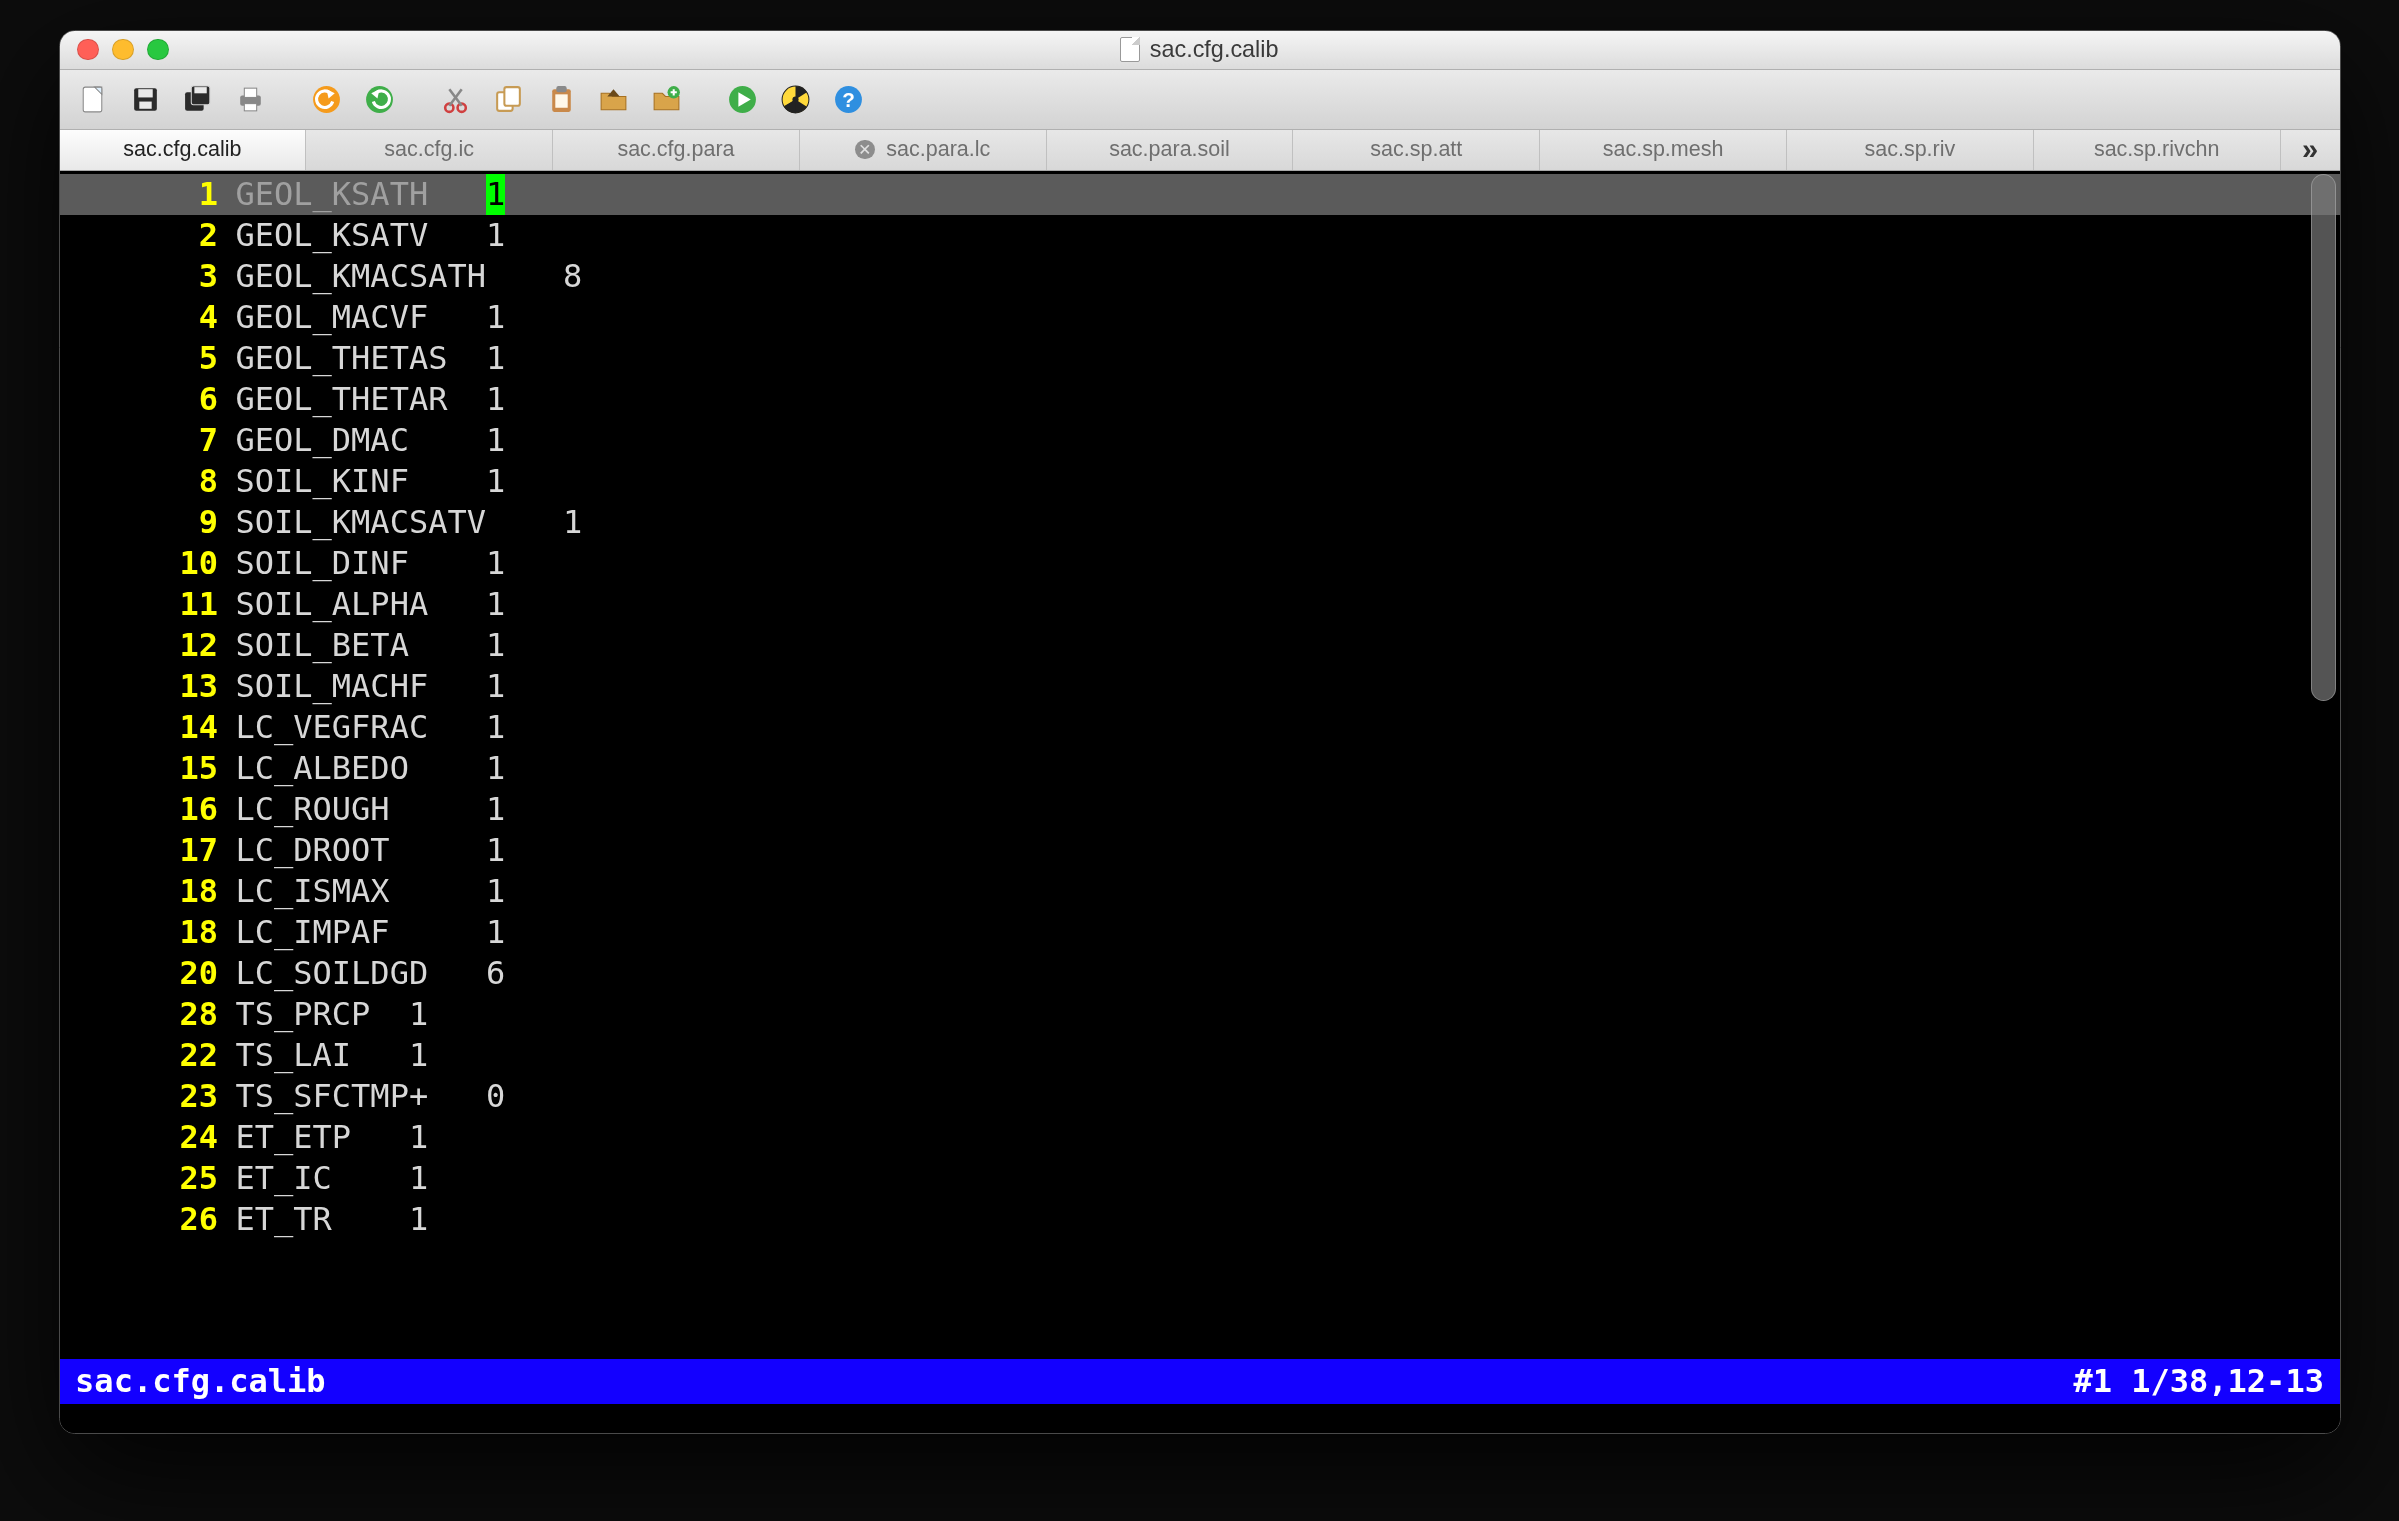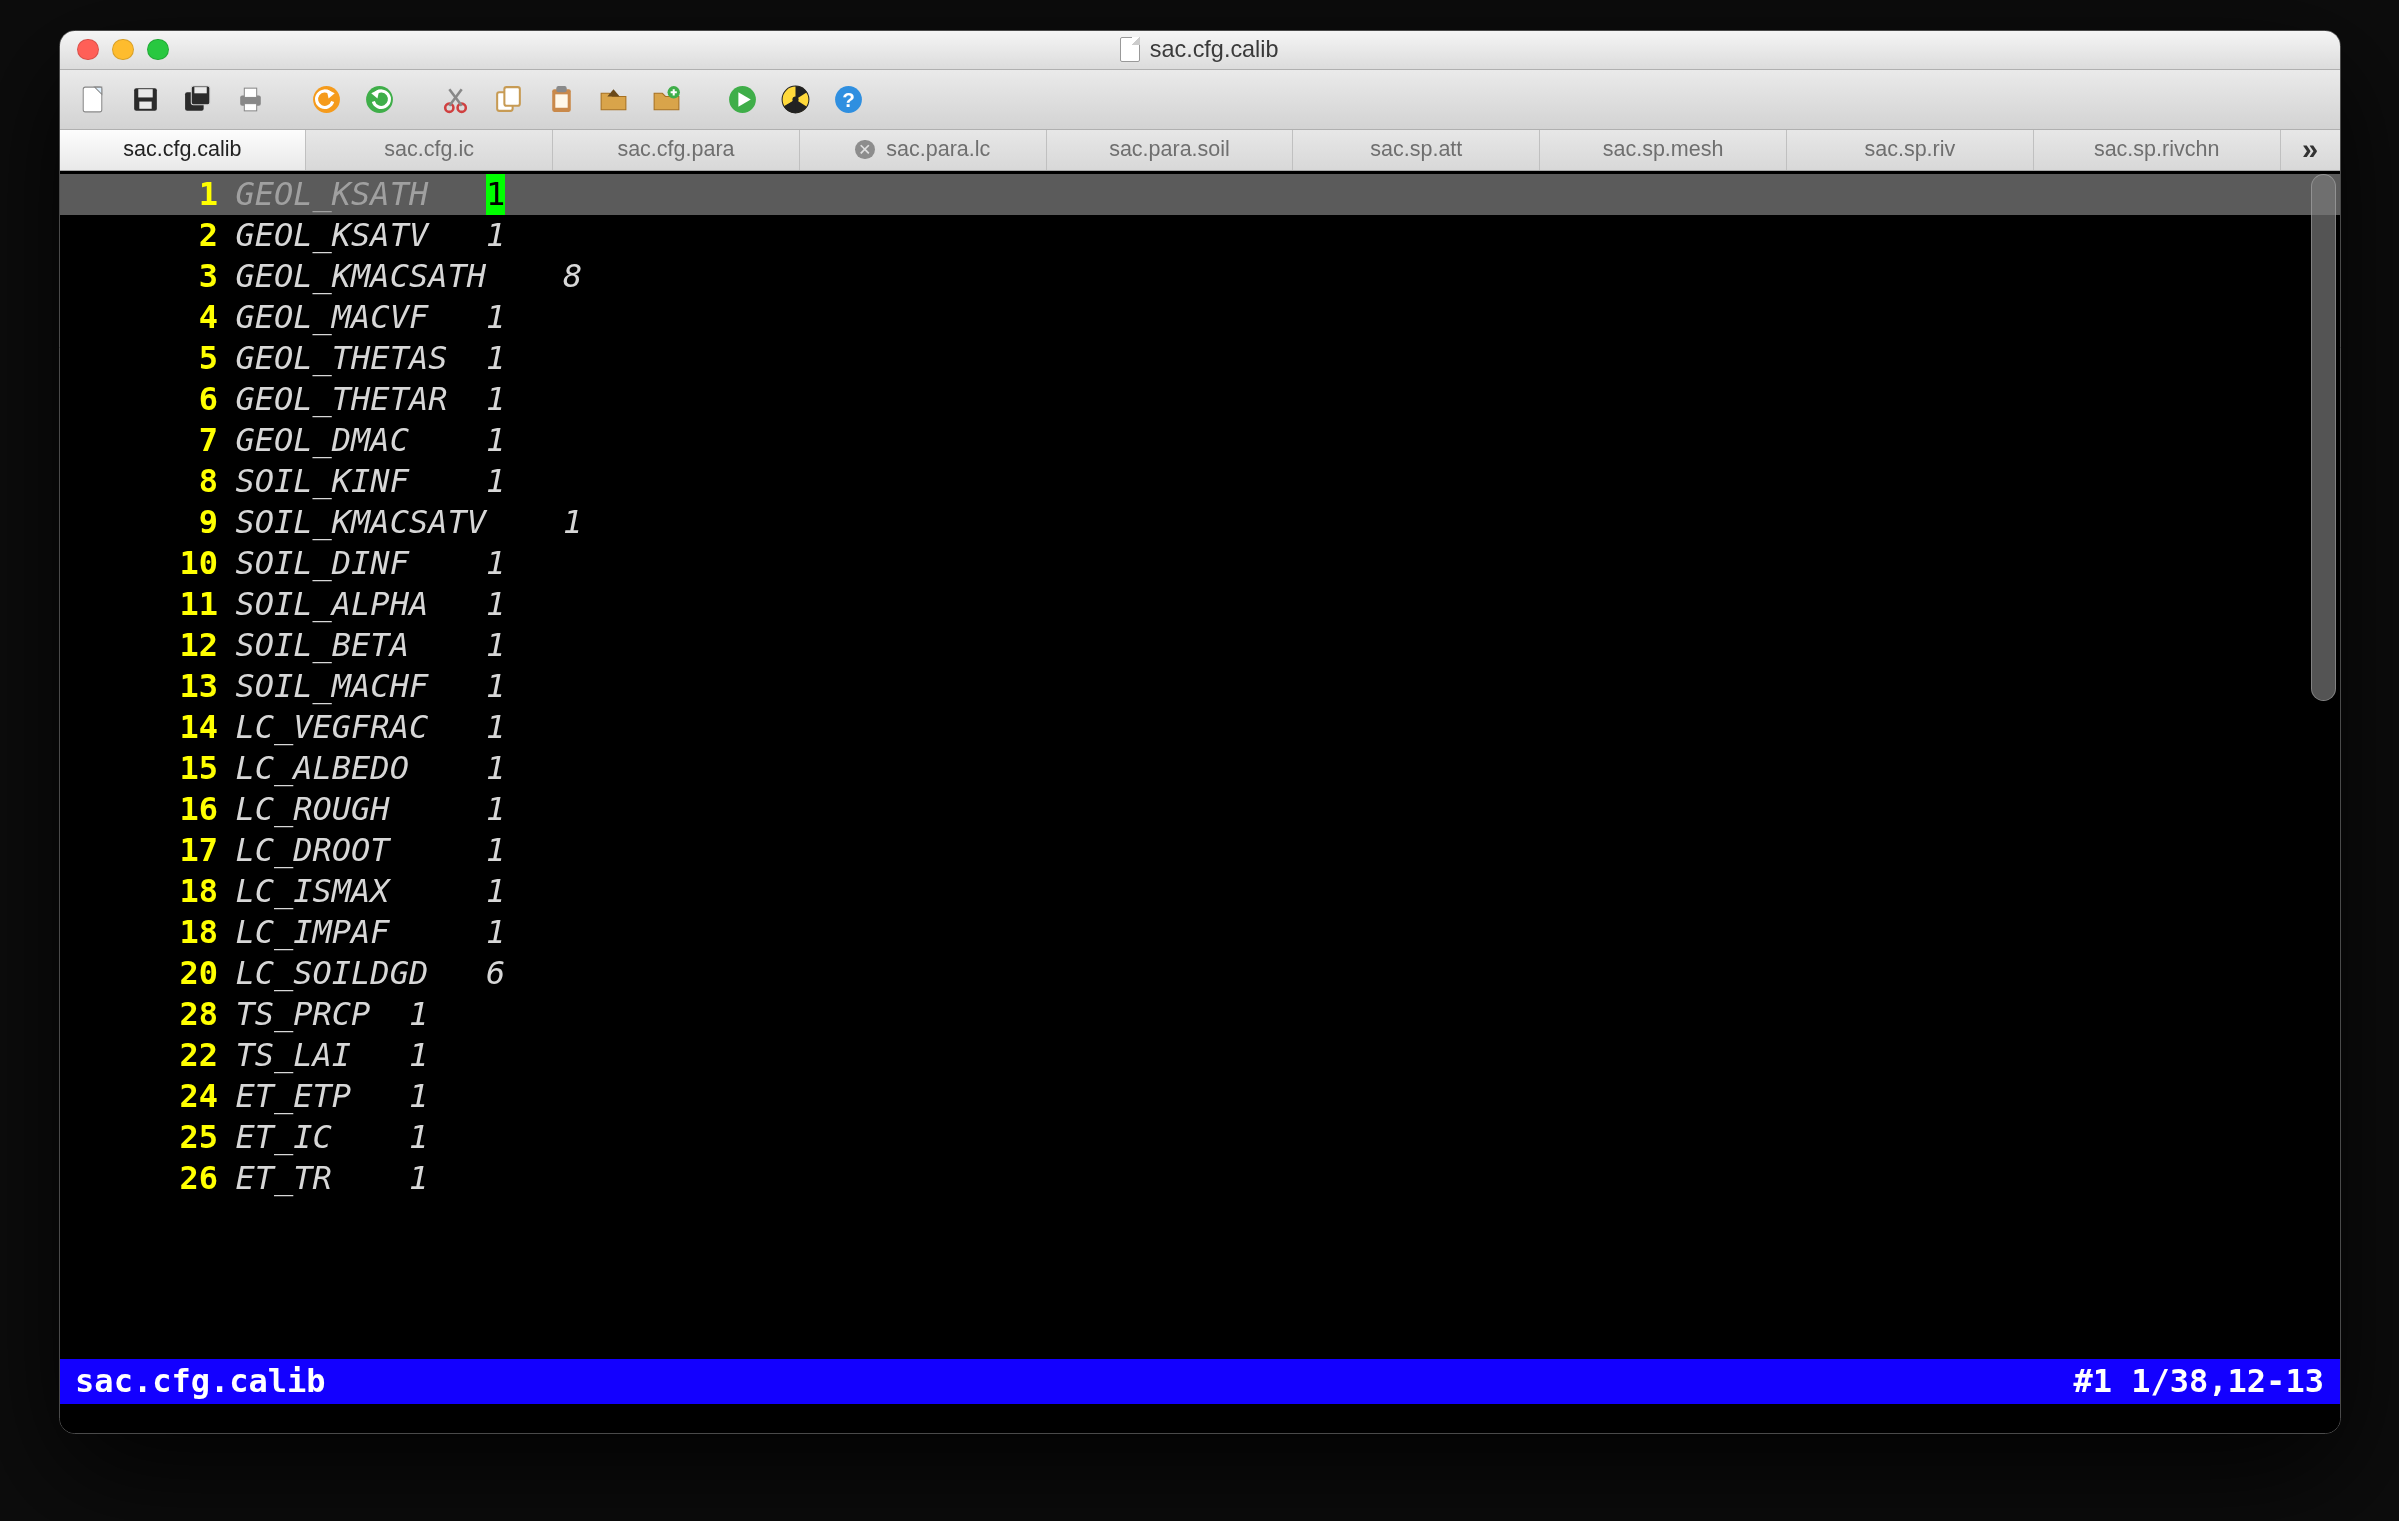--- a/index.html
+++ b/index.html
@@ -24,21 +24,21 @@
   .tabstrip { height: 41px; background: linear-gradient(#e7e7e7,#d8d8d8); display:flex; align-items:stretch; border-bottom:1px solid #a9a9a9; }
   .tab { flex: 1; display:flex; align-items:center; justify-content:center; gap:7.8px; font-size:21.5px; color:#6f6f6f; border-right:1px solid #c0c0c0; position:relative; min-width: 0; }
   .tab.active { background: linear-gradient(#fdfdfd,#e9e9e9); color:#222; }
   .tab .close { width:19.5px; height:19.5px; border-radius:50%; background:#8d8d8d; color:#e0e0e0; display:flex; align-items:center; justify-content:center; font-size:15.6px; line-height:1; margin-right:3.9px;}
   .overflow { width:59px; display:flex; align-items:center; justify-content:center; }
   
   .editor { flex:1; background:#000; position:relative; font-family: "Menlo","Consolas",monospace; font-size: 32px; line-height: 41px; overflow:hidden; }
   .lines { position:absolute; inset:0; padding-top:3.9px; }
   .line { display:flex; white-space:pre; }
   .ln { width: 176px; text-align:right; color:#ffff00; padding-right: 17.6px; font-weight:600; }
-  .txt { color:#d7d7d7;font-style:italic; }
+  .txt { color:#d7d7d7; }
   .line.hl { background:#5b5b5b; }
   .line.hl .txt { color:#a0a0a0; }
   .cursor { background:#00ff00; color:#000; }
   .scrollbar { position:absolute; right:3.9px; top:3.9px; width:25px; height:527px; background:rgba(120,120,120,0.7); border-radius:19.5px; border:1px solid rgba(200,200,200,0.4);}
   
   .status { height: 45px; background:#1300ff; color:#fff; font-family:"Menlo","Consolas",monospace; font-size:32px; font-weight:700; display:flex; align-items:center; justify-content:space-between; padding: 0 15.6px; }
   .bottompad { height: 29px; background:#000; }
 </style>
 </head>
 <body>
@@ -205,20 +205,21 @@
             <div class="line"><span class="ln">13</span><span class="txt">SOIL_MACHF   1</span></div>
             <div class="line"><span class="ln">14</span><span class="txt">LC_VEGFRAC   1</span></div>
             <div class="line"><span class="ln">15</span><span class="txt">LC_ALBEDO    1</span></div>
             <div class="line"><span class="ln">16</span><span class="txt">LC_ROUGH     1</span></div>
             <div class="line"><span class="ln">17</span><span class="txt">LC_DROOT     1</span></div>
             <div class="line"><span class="ln">18</span><span class="txt">LC_ISMAX     1</span></div>
             <div class="line"><span class="ln">18</span><span class="txt">LC_IMPAF     1</span></div>
             <div class="line"><span class="ln">20</span><span class="txt">LC_SOILDGD   6</span></div>
             <div class="line"><span class="ln">28</span><span class="txt">TS_PRCP  1</span></div>
             <div class="line"><span class="ln">22</span><span class="txt">TS_LAI   1</span></div>
+            <div class="line"><span class="ln">23</span><span class="txt">TS_SFCTMP+   0</span></div>
             <div class="line"><span class="ln">24</span><span class="txt">ET_ETP   1</span></div>
             <div class="line"><span class="ln">25</span><span class="txt">ET_IC    1</span></div>
             <div class="line"><span class="ln">26</span><span class="txt">ET_TR    1</span></div>
           </div>
     <div class="scrollbar"></div>
   </div>
 
   <div class="status">
     <span>sac.cfg.calib</span>
     <span>#1  1/38,12-13</span>

